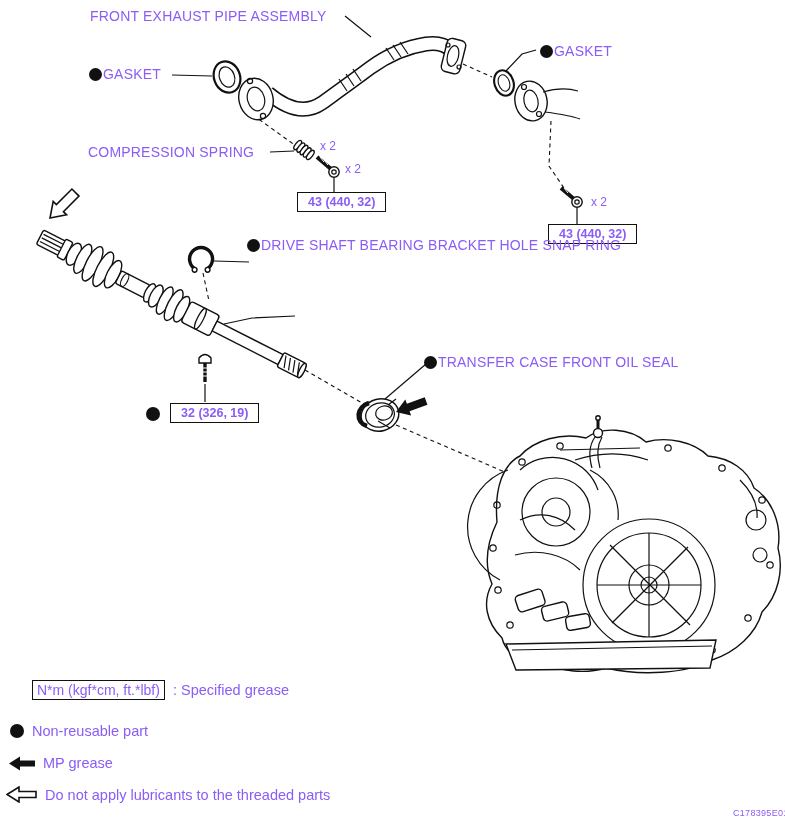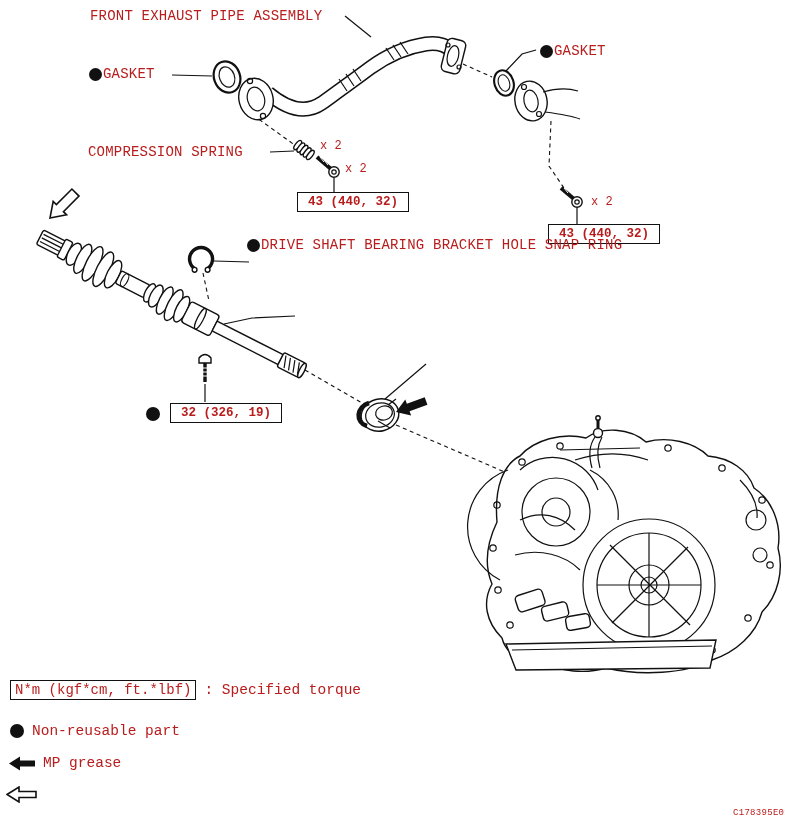--- a/index.html
+++ b/index.html
@@ -1,27 +1,27 @@
 <!DOCTYPE html>
 <html><head>
 <meta charset="utf-8">
 <style>
   html,body{margin:0;padding:0;background:#fff;}
   #stage{position:relative;width:785px;height:833px;background:#fff;overflow:hidden;
-         font-family:Liberation Mono, monospace;color:#b91c1c;}
+         font-family:Liberation Sans, sans-serif;color:#8b5cf6;}
   #art{position:absolute;left:0;top:0;}
   .lbl{position:absolute;font-size:14px;letter-spacing:.2px;white-space:nowrap;line-height:16px;}
   .row{display:flex;align-items:center;gap:1px;}
   .bullet{width:13px;height:13px;border-radius:50%;background:#111;flex:0 0 auto;}
   .qty{position:absolute;font-size:12px;white-space:nowrap;}
   .torque-box{border:1.7px solid #111;background:#fff;font-size:12.5px;font-weight:bold;
               padding:2px 10px;white-space:nowrap;display:inline-block;}
   .tq-abs{position:absolute;}
   .legend-row{position:absolute;display:flex;align-items:center;gap:8px;font-size:14.5px;white-space:nowrap;}
-  .sym-box{border:1.6px solid #111;padding:1px 4px;font-size:14px;display:inline-block;}
+  .sym-box{border:1.6px solid #111;padding:1px 4px;font-size:14px;display:inline-block;margin-left:22px;}
   .part-code{position:absolute;font-size:9px;letter-spacing:.3px;}
   svg .ln{stroke:#111;stroke-width:1.2;fill:none;}
   svg .dash{stroke:#111;stroke-width:1.1;fill:none;stroke-dasharray:4 3.5;}
   svg .wb{fill:#fff;stroke:#111;stroke-width:1.4;}
 </style>
 </head>
 <body>
 
 <div id="stage">
 
@@ -253,38 +253,43 @@
   <div class="torque-box tq-abs" style="left:297px;top:192px">43 (440, 32)</div>
   <div class="torque-box tq-abs" style="left:548px;top:224px">43 (440, 32)</div>
   <div class="torque-box tq-abs" style="left:170px;top:403px">32 (326, 19)</div>
 
   <div class="lbl row" style="left:247px;top:237px">
     <span class="bullet"></span>
     <span>DRIVE SHAFT BEARING BRACKET HOLE SNAP RING</span>
   </div>
 
 
+  <div class="lbl row" style="left:424px;top:354px">
+    <span class="bullet"></span>
+    <span>TRANSFER CASE FRONT OIL SEAL</span>
+  </div>
 
   <div class="legend-row" style="left:10px;top:680px">
     <span class="sym-box">N*m (kgf*cm, ft.*lbf)</span>
-    <span>: Specified torque</span>
+    <span>: Specified grease</span>
   </div>
 
   <div class="legend-row" style="left:10px;top:723px">
     <span class="bullet" style="width:14px;height:14px"></span>
     <span>Non-reusable part</span>
   </div>
 
   <div class="legend-row" style="left:9px;top:755px">
     <svg width="26" height="15">
       <polygon points="0,7.5 11,0.5 11,4.5 26,4.5 26,10.5 11,10.5 11,14.5" fill="#111"></polygon>
     </svg>
     <span>MP grease</span>
   </div>
 
   <div class="legend-row" style="left:6px;top:786px">
     <svg width="31" height="17">
       <polygon points="1,8.5 13,1 13,5.5 30,5.5 30,11.5 13,11.5 13,16" fill="#fff" stroke="#111" stroke-width="1.6"></polygon>
     </svg>
+    <span>Do not apply lubricants to the threaded parts</span>
   </div>
 
   <div class="part-code" style="left:733px;top:808px">C178395E01</div>
 </div>
 
 </body></html>

